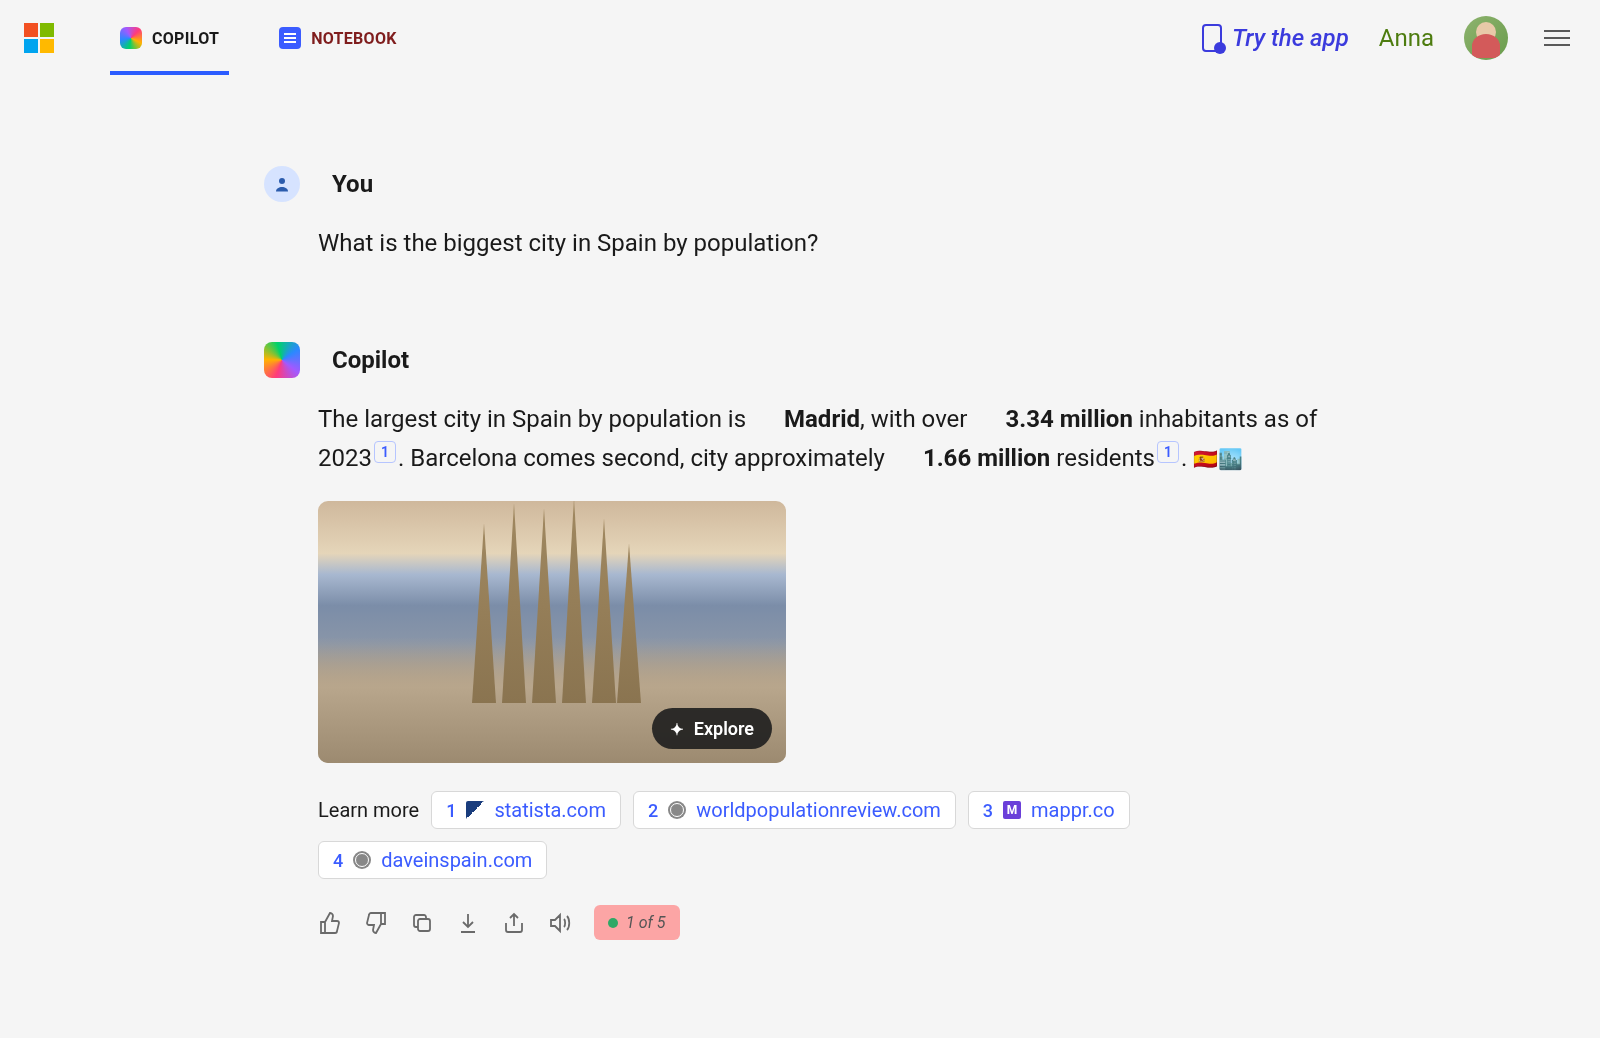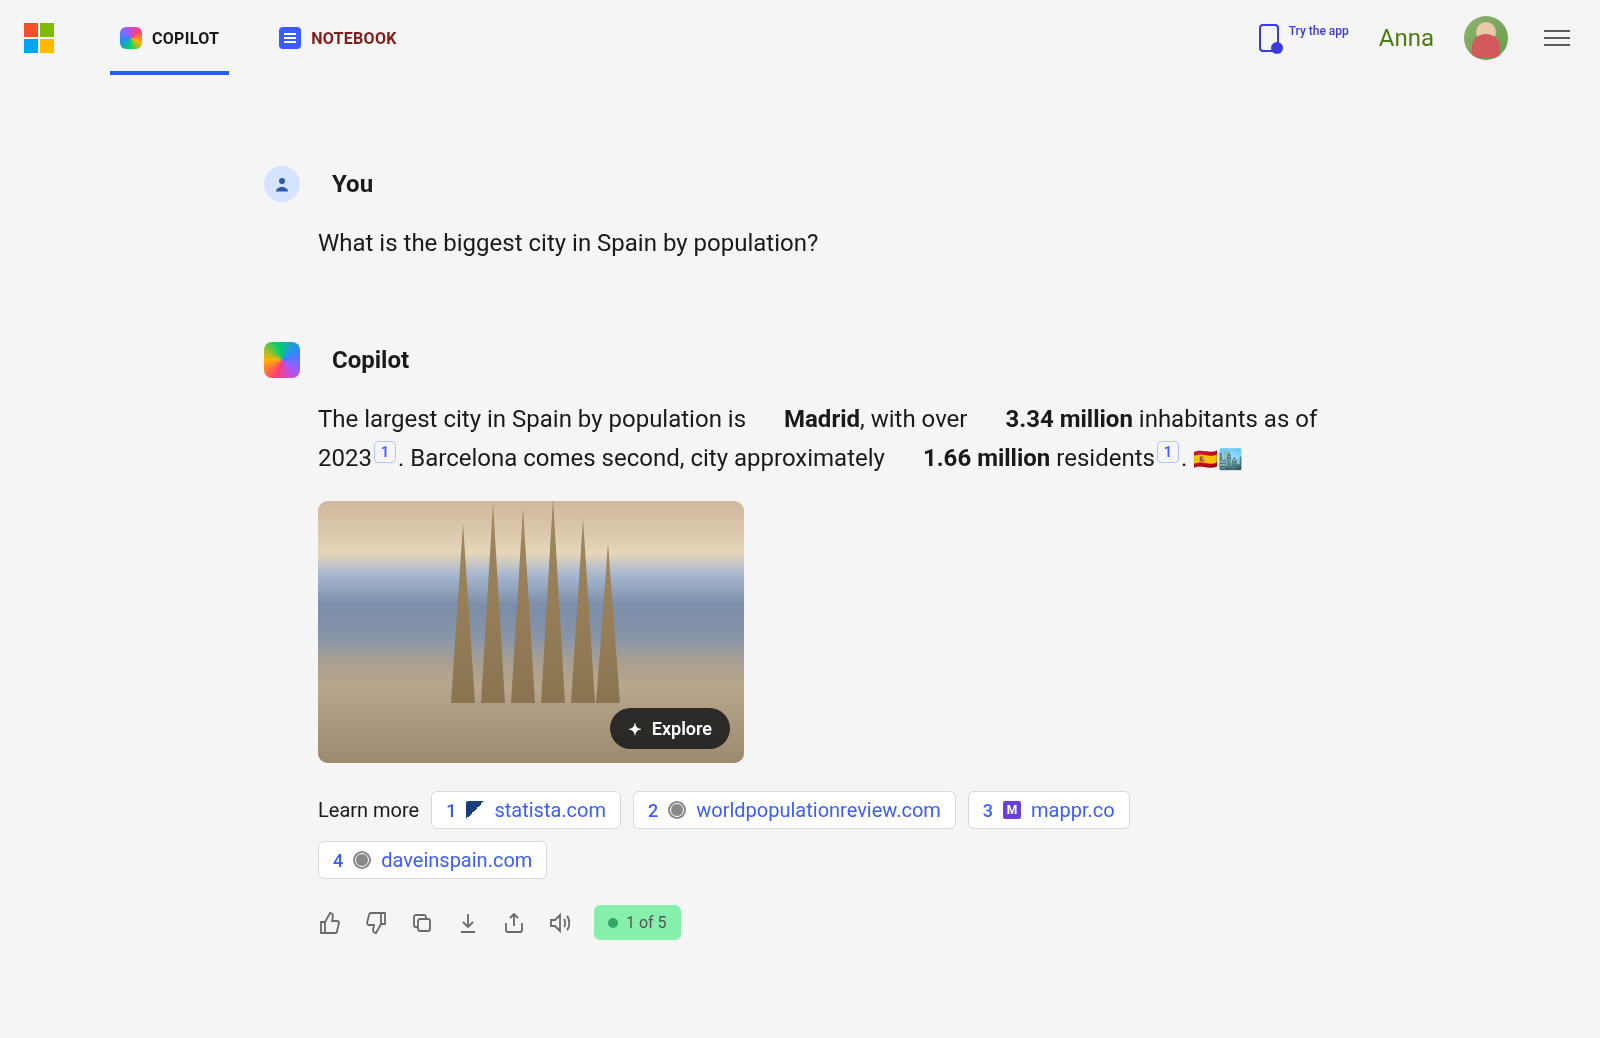--- a/index.html
+++ b/index.html
@@ -49,21 +49,21 @@
     .notebook-icon {
       width:22px; height:22px; border-radius:4px;
       background:#3b5cff; position:relative;
     }
     .notebook-icon::after{
       content:""; position:absolute; left:5px; right:5px; top:6px;
       height:2px; background:#fff; box-shadow:0 4px 0 #fff, 0 8px 0 #fff;
     }
     
     .header-right { margin-left:auto; display:flex; align-items:center; gap:30px; }
-    .try-app { display:flex; align-items:flex-start; gap:10px; color:#3b3bdd; font-size:12px; font-weight:500; cursor:pointer; }
+    .try-app { display:flex; align-items:flex-start; gap:10px; color:#3b3bdd; font-size:24px; font-weight:500; cursor:pointer;font-style:italic; }
     .phone-icon {
       width:20px; height:28px; border:2px solid #3b3bdd; border-radius:4px; position:relative;
     }
     .phone-icon::after{
       content:""; position:absolute; width:12px; height:12px; border-radius:50%;
       background:#3b3bdd; right:-6px; bottom:-4px;
     }
     .user-name { font-size:24px; color:#4d7c0f; }
     .avatar {
       width:44px; height:44px; border-radius:50%;
@@ -108,21 +108,21 @@
       display:inline-flex; align-items:center; justify-content:center;
       min-width:22px; height:22px; border:1px solid #b6c5ff; border-radius:4px;
       color:#3b5cff; font-size:14px; font-weight:600; padding:0 4px;
       vertical-align: super; margin:0 2px;
     }
     .emoji { font-size:20px; }
     
     
     .result-image {
       margin-left:54px; margin-top:24px;
-      width:426px; height:262px; border-radius:10px; position:relative; overflow:hidden;
+      width:468px; height:262px; border-radius:10px; position:relative; overflow:hidden;
       background: linear-gradient(to bottom, #cfb89c 0%, #e5d5b9 20%, #a8b8d0 28%, #7b8da8 40%, #8a96a8 55%, #a89a88 70%, #b8a890 100%);
     }
     .result-image::before{
       content:""; position:absolute; left:0; right:0; bottom:0; height:48%;
       background: linear-gradient(to top, #9c8a70 0%, #b8a68c 60%, transparent 100%);
     }
     .spires {
       position:absolute; left:50%; transform:translateX(-50%);
       bottom:0; width:200px; height:260px;
     }
@@ -176,22 +176,22 @@
     
     
     .actions {
       display:flex; align-items:center; gap:22px;
       margin-left:54px; margin-top:26px;
     }
     .act-btn { cursor:pointer; color:#6a6a6a; display:flex; align-items:center; }
     .act-btn svg { width:24px; height:24px; stroke:#6a6a6a; fill:none; stroke-width:1.8; }
     .counter-chip {
       display:flex; align-items:center; gap:8px;
-      background:#86efac; border-radius:6px; padding:8px 14px;
-      font-size:16px; color:#555;
+      background:#fca5a5; border-radius:6px; padding:8px 14px;
+      font-size:16px; color:#555;font-style:italic;
     }
     .dot { width:10px; height:10px; border-radius:50%; background:#2fa866; }
   </style>
 </head>
 <body>
 
 <div class="header">
   <div class="ms-logo">
     <div></div>
       <div></div>

